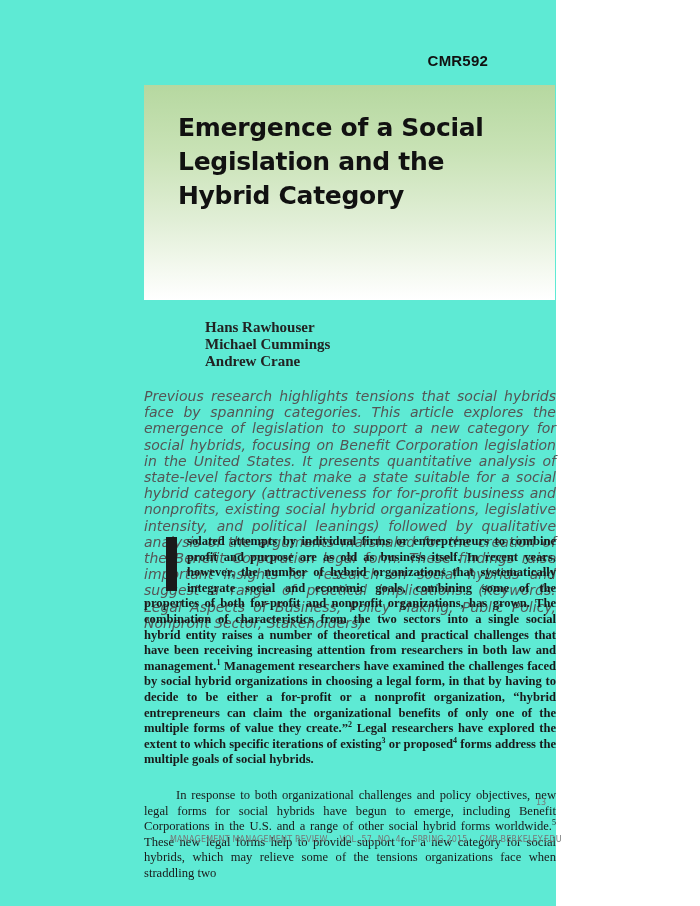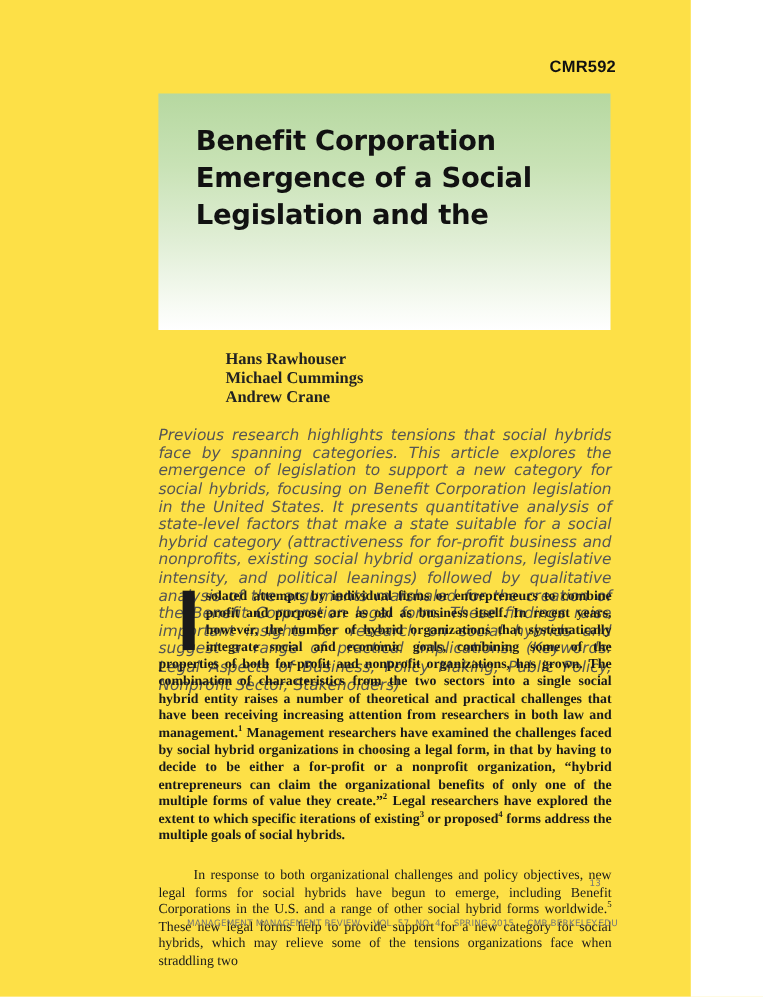--- a/index.html
+++ b/index.html
@@ -1,17 +1,17 @@
 <!DOCTYPE html>
 <html><head>
   <meta charset="utf-8">
   <style>
     html, body { margin: 0; padding: 0; background: #ffffff; }
     body { width: 700px; height: 906px; position: relative; overflow: hidden; }
-    .page { position: absolute; left: 0; top: 0; width: 628px; height: 906px; background: #fde047; }
+    .page { position: absolute; left: 0; top: 0; width: 556px; height: 906px; background: #5eead4; }
 
     .code-label {
       position: absolute; right: 68px; top: 52px;
       font-family: "Liberation Sans", sans-serif; font-weight: bold;
       font-size: 15px; color: #111; letter-spacing: 0.2px;
     }
 
     .title-box {
       position: absolute; left: 144px; top: 85px; width: 411px; height: 215px;
       background: linear-gradient(to bottom, #b6d8a0 0%, #c8e2b5 30%, #e0eed5 62%, #f6faf2 88%, #ffffff 100%);
@@ -66,23 +66,23 @@
   </style>
 </head>
 <body>
 
 <div class="page">
 
   <div class="code-label">CMR592</div>
 
   <div class="title-box">
     <h1 class="title">
-      <span>Benefit Corporation</span>
       <span>Emergence of a Social</span>
       <span>Legislation and the</span>
+      <span>Hybrid Category</span>
     </h1>
   </div>
 
   <div class="authors">
     <div>Hans Rawhouser</div>
     <div>Michael Cummings</div>
     <div>Andrew Crane</div>
   </div>
 
   <p class="abstract">Previous research highlights tensions that social hybrids face by spanning categories. This article explores the emergence of legislation to support a new category for social hybrids, focusing on Benefit Corporation legislation in the United States. It presents quantitative analysis of state-level factors that make a state suitable for a social hybrid category (attractiveness for for-profit business and nonprofits, existing social hybrid organizations, legislative intensity, and political leanings) followed by qualitative analysis of the arguments marshaled for the creation of the Benefit Corporation legal form. These findings raise important insights for research on social hybrids and suggest a range of practical implications. (Keywords: Legal Aspects of Business, Policy Making, Public Policy, Nonprofit Sector, Stakeholders)</p>

